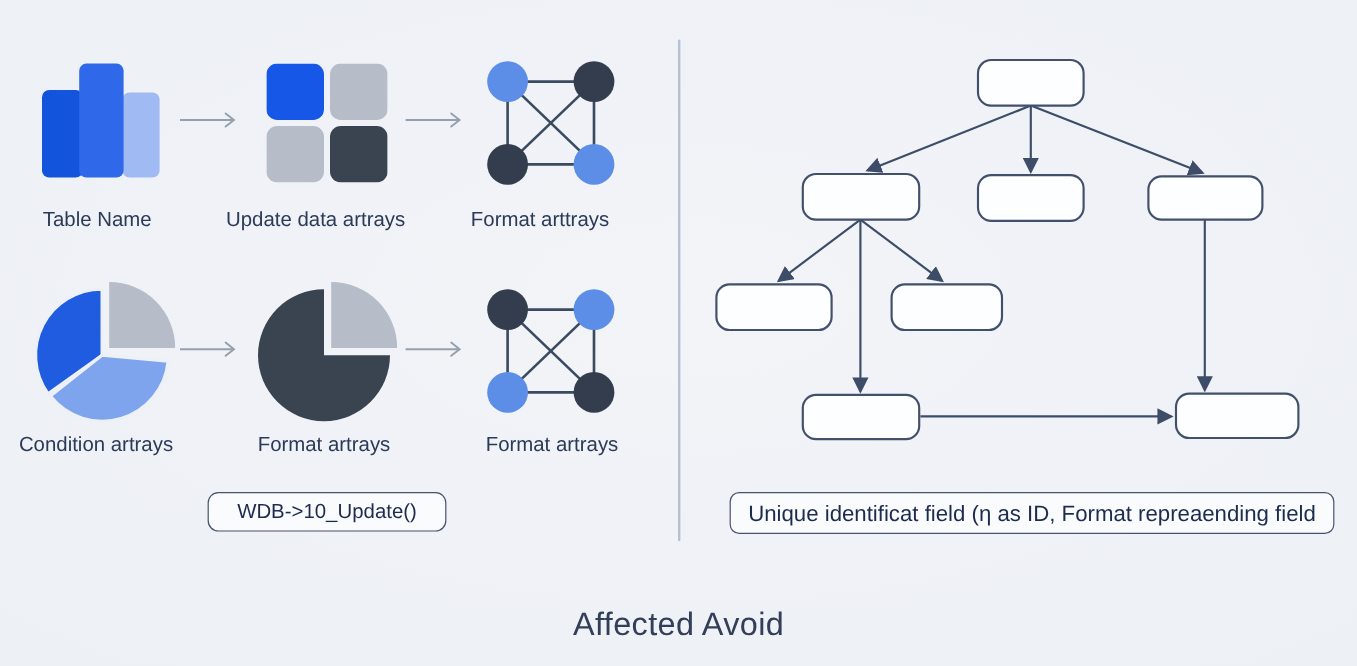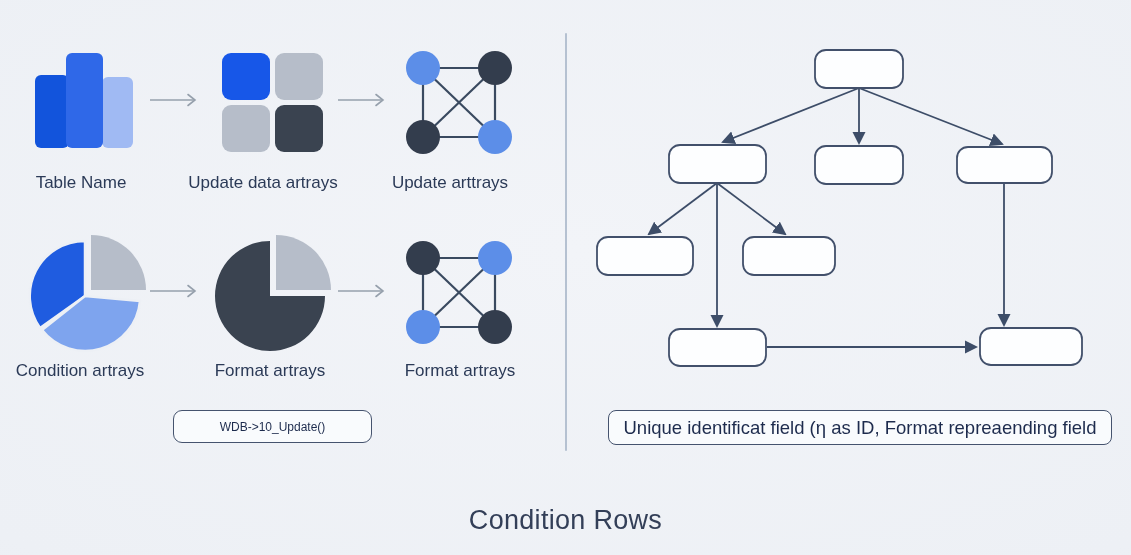--- a/index.html
+++ b/index.html
@@ -66,21 +66,21 @@
       <line x1="91" y1="19" x2="19" y2="88"></line>
     </g>
     <circle cx="19" cy="19" r="17" fill="#5c8ee8"></circle>
     <circle cx="91" cy="19" r="17" fill="#333d4d"></circle>
     <circle cx="19" cy="88" r="17" fill="#333d4d"></circle>
     <circle cx="91" cy="88" r="17" fill="#5c8ee8"></circle>
   </svg>
 
   <div class="step-label" style="left:-39px;top:173px">Table Name</div>
   <div class="step-label" style="left:143px;top:173px">Update data artrays</div>
-  <div class="step-label" style="left:330px;top:173px">Update arttrays</div>
+  <div class="step-label" style="left:330px;top:173px">Format arttrays</div>
 
   <svg class="abs" style="left:25px;top:233px" width="125" height="125" viewBox="0 0 125 125">
     <path d="M60,63 L60,8 A55,55 0 0 0 15,95 Z" fill="#1f5ce0" stroke="#edf0f5" stroke-width="2.5"></path>
     <path d="M60,63 L17,97 A55,55 0 0 0 115,68 Z" fill="#7ea4ee" stroke="#edf0f5" stroke-width="2.5"></path>
     <path d="M66,57 L66,2 A55,55 0 0 1 121,57 Z" fill="#b6bdc9"></path>
   </svg>
 
   <svg class="abs" style="left:149px;top:284px" width="50" height="14" viewBox="0 0 50 14">
     <line x1="1" y1="7" x2="45" y2="7" stroke="#96a0ac" stroke-width="1.6"></line>
     <polyline points="39,1.5 46,7 39,12.5" fill="none" stroke="#96a0ac" stroke-width="1.6" stroke-linecap="round"></polyline>
@@ -108,21 +108,21 @@
     <circle cx="19" cy="19" r="17" fill="#333d4d"></circle>
     <circle cx="91" cy="19" r="17" fill="#5c8ee8"></circle>
     <circle cx="19" cy="88" r="17" fill="#5c8ee8"></circle>
     <circle cx="91" cy="88" r="17" fill="#333d4d"></circle>
   </svg>
 
   <div class="step-label" style="left:-40px;top:361px">Condition artrays</div>
   <div class="step-label" style="left:150px;top:361px">Format artrays</div>
   <div class="step-label" style="left:340px;top:361px">Format artrays</div>
 
-  <div class="chip" style="left:173px;top:410px;width:197px;height:31px;font-size:12px">WDB-&gt;10_Update()</div>
+  <div class="chip" style="left:173px;top:410px;width:197px;height:31px;font-size:17px">WDB-&gt;10_Update()</div>
 
   <div class="divider"></div>
 
   <svg class="abs" style="left:570px;top:40px" width="561" height="335" viewBox="0 0 561 335">
     <defs>
       <marker id="ah" viewBox="0 0 10 10" refX="8.5" refY="5" markerWidth="7.5" markerHeight="7.5" orient="auto">
         <path d="M0,0 L10,5 L0,10 Z" fill="#3d4d68"></path>
       </marker>
     </defs>
     <g stroke="#3d4d68" stroke-width="1.8" fill="none">
@@ -142,15 +142,15 @@
       <rect x="387" y="107" width="95" height="36" rx="11"></rect>
       <rect x="27" y="197" width="96" height="38" rx="11"></rect>
       <rect x="173" y="197" width="92" height="38" rx="11"></rect>
       <rect x="99" y="289" width="97" height="37" rx="11"></rect>
       <rect x="410" y="288" width="102" height="37" rx="11"></rect>
     </g>
   </svg>
 
   <div class="chip" style="left:608px;top:410px;width:502px;height:33px;font-size:18.5px;border-radius:8px">Unique identificat field (η as ID, Format repreaending field</div>
 
-  <div class="page-title">Condition Rows</div>
+  <div class="page-title">Affected Avoid</div>
 
 </div>
 
 </body></html>

